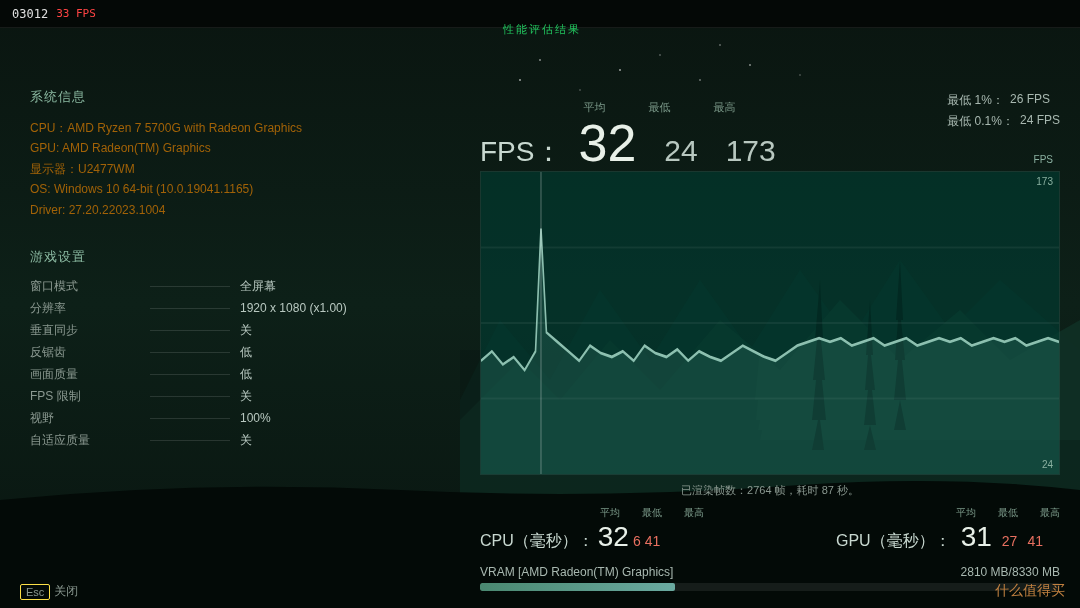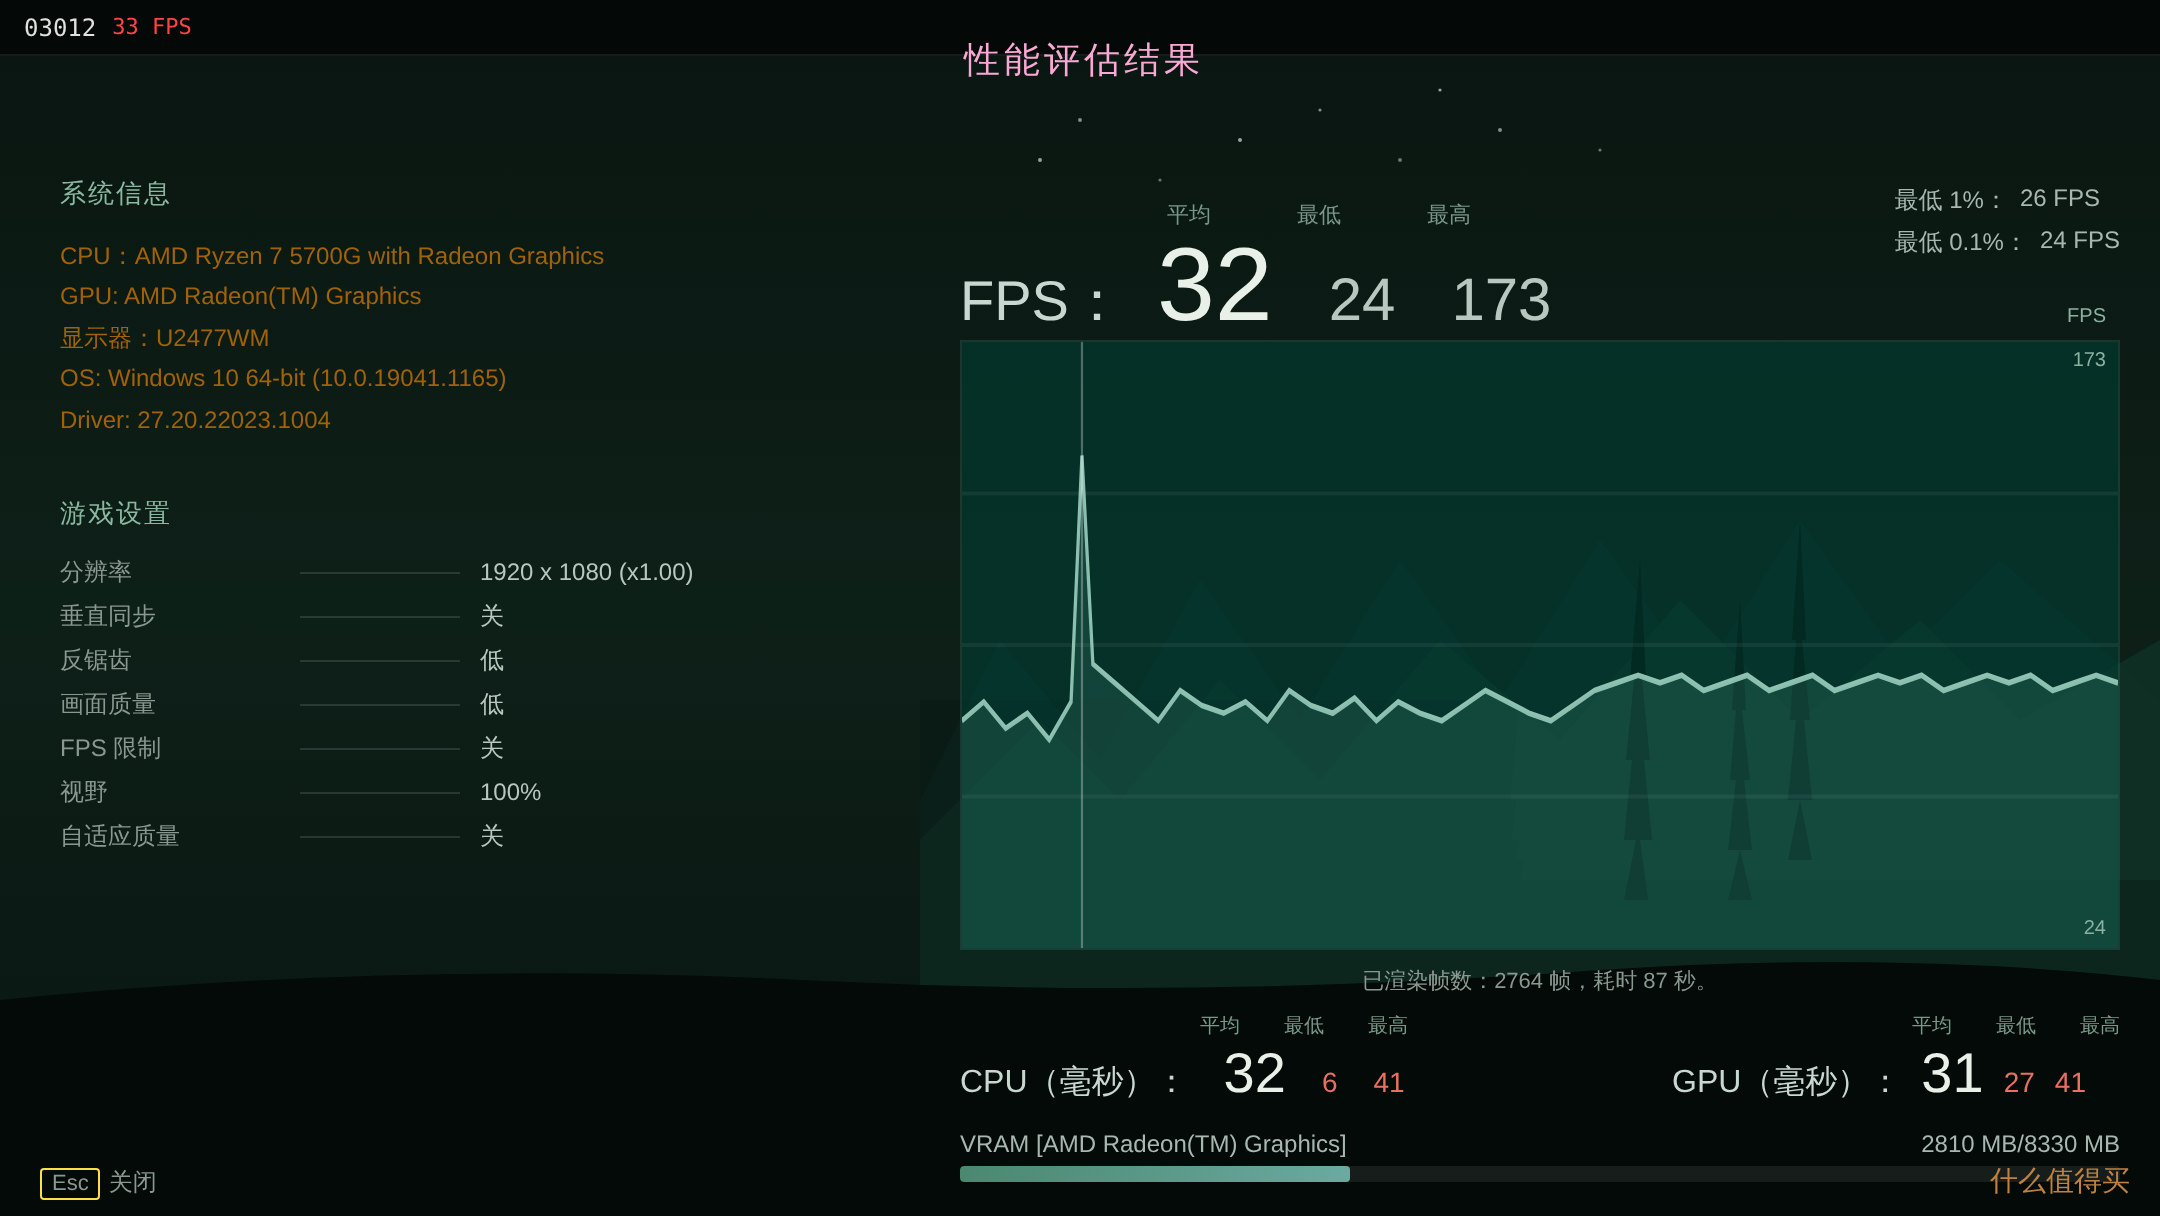--- a/index.html
+++ b/index.html
@@ -49,22 +49,22 @@
       font-family: monospace;
     }
 
     .header-fps-badge {
       font-size: 11px;
       color: #ff4444;
       font-family: monospace;
     }
 
     .header-title {
-      font-size: 18px;
-      color: #f9a8d4;
+      font-size: 11px;
+      color: #22c55e;
       letter-spacing: 2px;
       margin-top: 32px;
     }
 
     
     .main-content {
       position: absolute;
       top: 28px;
       left: 0;
       right: 0;
@@ -354,20 +354,25 @@
       <p>CPU：AMD Ryzen 7 5700G with Radeon Graphics</p>
       <p>GPU: AMD Radeon(TM) Graphics</p>
       <p>显示器：U2477WM</p>
       <p>OS: Windows 10  64-bit (10.0.19041.1165)</p>
       <p>Driver: 27.20.22023.1004</p>
     </div>
 
     <div class="game-settings">
       <div class="section-title">游戏设置</div>
       <div class="settings-table" id="settings-table">
+      <div class="settings-row">
+      <span class="settings-label">窗口模式</span>
+      <div class="settings-separator"></div>
+      <span class="settings-value">全屏幕</span>
+    </div>
           <div class="settings-row">
       <span class="settings-label">分辨率</span>
       <div class="settings-separator"></div>
       <span class="settings-value">1920 x 1080 (x1.00)</span>
     </div>
           <div class="settings-row">
       <span class="settings-label">垂直同步</span>
       <div class="settings-separator"></div>
       <span class="settings-value">关</span>
     </div>
@@ -459,21 +464,21 @@
     <div class="graph-caption">已渲染帧数：2764 帧，耗时 87 秒。</div>
 
     <div class="timing-row">
 
       <div class="timing-block">
         <div style="display:flex;gap:22px;margin-left:120px;margin-bottom:1px;">
           <span style="font-size:10px;color:#7a9888;min-width:20px;text-align:center;">平均</span>
           <span style="font-size:10px;color:#7a9888;min-width:20px;text-align:center;">最低</span>
           <span style="font-size:10px;color:#7a9888;min-width:20px;text-align:center;">最高</span>
         </div>
-        <div style="display:flex;align-items:baseline;gap:18px;">
+        <div style="display:flex;align-items:baseline;gap:4px;">
           <span style="font-size:16px;color:#c8d8d0;">CPU（毫秒）：</span>
           <span style="font-size:28px;color:#e8f0e8;">32</span>
           <span style="font-size:14px;color:#e87060;">6</span>
           <span style="font-size:14px;color:#e87060;">41</span>
         </div>
       </div>
 
       <div class="timing-block">
         <div style="display:flex;gap:22px;margin-left:120px;margin-bottom:1px;">
           <span style="font-size:10px;color:#7a9888;min-width:20px;text-align:center;">平均</span>

